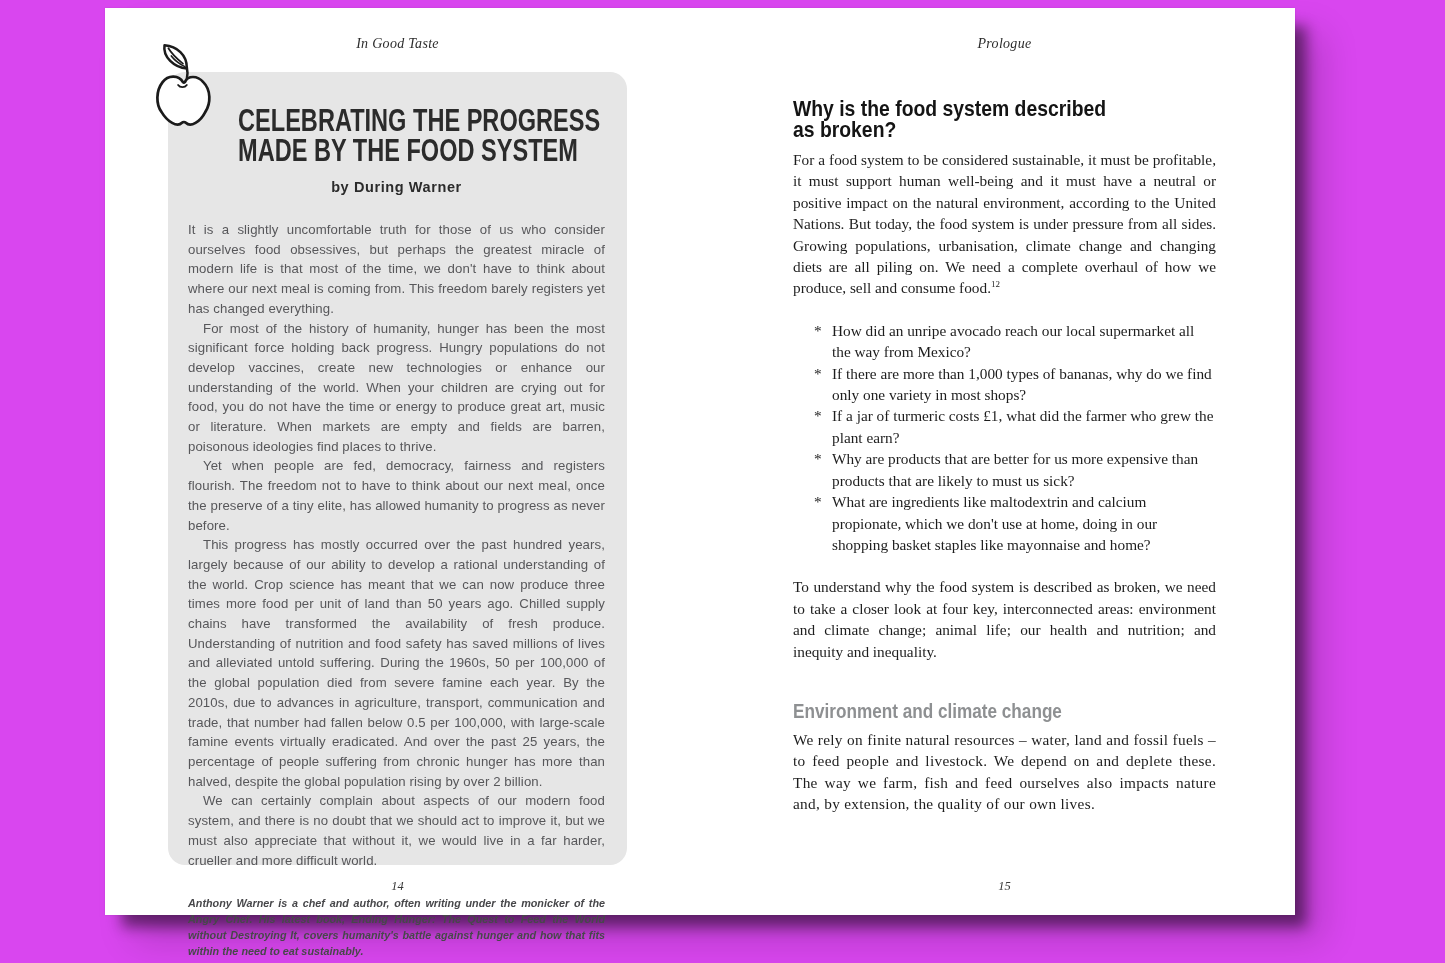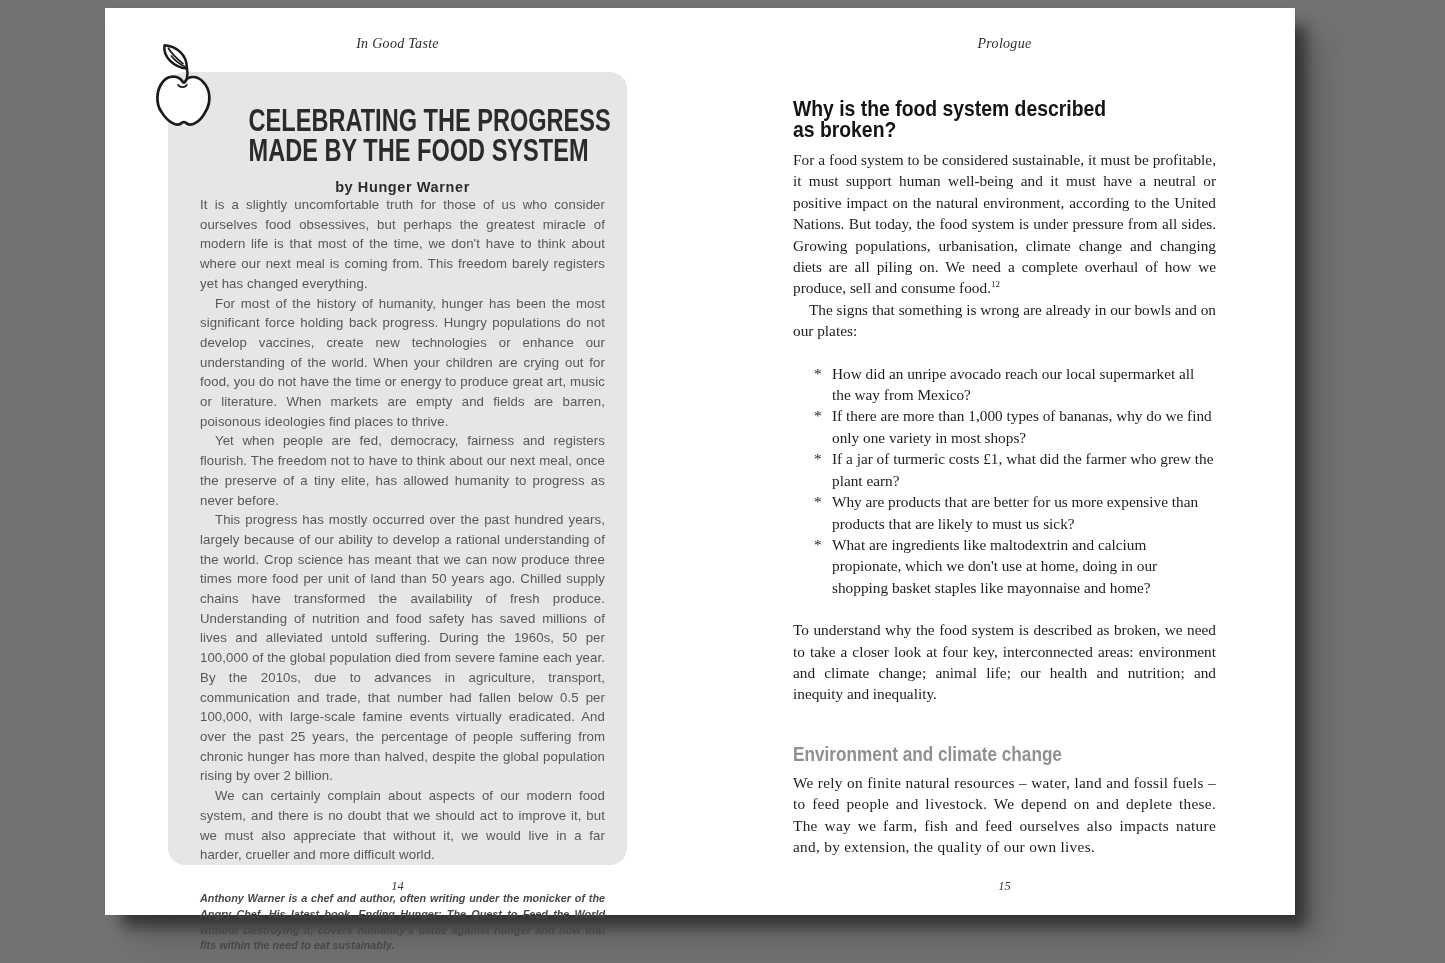--- a/index.html
+++ b/index.html
@@ -1,19 +1,19 @@
 <!DOCTYPE html>
 <html><head>
 <meta charset="utf-8">
 <style>
   * { margin:0; padding:0; box-sizing:border-box; }
   html,body { width:1445px; height:963px; background:#ffffff; overflow:hidden;
               font-family:"Liberation Sans", sans-serif; }
 
-  .canvas { position:relative; width:1445px; height:963px; background:#737373; }
+  .canvas { position:relative; width:1445px; height:963px; background:#d946ef; }
 
   
   .spread {
     position:absolute; left:105px; top:8px; width:1190px; height:907px;
     background:#ffffff;
     box-shadow:
       0 0 2px rgba(0,0,0,0.10),
       14px 15px 13px -3px rgba(0,0,0,0.48),
       28px 26px 34px rgba(0,0,0,0.16);
   }
@@ -23,39 +23,39 @@
     font-family:"Liberation Serif", serif; font-style:italic;
     font-size:14px; color:#2d2d2d; letter-spacing:0.3px;
   }
   .running-head.left  { left:63px;  width:459px; }
   .running-head.right { left:688px; width:423px; }
 
   
   .panel {
     position:absolute; left:63px; top:64px; width:459px; height:793px;
     background:#e6e6e6; border-radius:17px;
-    padding:20px 22px 0 32px;
+    padding:20px 22px 0 20px;
   }
 
   .apple { position:absolute; left:45px; top:33px; width:62px; height:88px; z-index:5; }
 
   .article-title {
     margin-top:14px; text-align:center;
     font-size:31px; line-height:30px; font-weight:bold;
     color:#2b2b2b; transform:scaleX(0.76); transform-origin:50% 50%;
     white-space:nowrap;
   }
   .article-title span { display:block; }
 
   .byline {
     margin-top:13px; text-align:center;
     font-size:14.5px; font-weight:bold; letter-spacing:0.6px; color:#2b2b2b;
   }
 
-  .body-text { }
+  .body-text { margin-top:25px; }
   .body-text p {
     font-size:13.2px; line-height:19.7px; text-align:justify;
     color:#57575a; letter-spacing:0.1px;
   }
   .body-text p.indent { text-indent:15px; }
 
   .bio {
     margin-top:26px; font-size:10.8px; line-height:15.8px;
     font-style:italic; font-weight:bold; color:#47474a; text-align:justify;
   }
@@ -117,21 +117,21 @@
       <path d="M34,41 C30,34 19,33 13,41 C6,50 6,64 12,72 C18,82 28,88 33,83 C34,82 36,82 37,83 C42,88 52,82 57,72 C63,63 63,49 55,41 C49,34 39,34 36,41 C35,42 35,42 34,41 Z" fill="#ffffff" stroke="#1b1b1b" stroke-width="2.8" stroke-linejoin="round"></path>
 
       <path d="M29,44 C31,47 36,47 38,44" fill="none" stroke="#1b1b1b" stroke-width="1.8" stroke-linecap="round"></path>
     </svg>
 
     <div class="panel">
       <h1 class="article-title">
         <span>CELEBRATING THE PROGRESS</span>
         <span>MADE BY THE FOOD SYSTEM</span>
       </h1>
-      <div class="byline">by Hunger Warner</div>
+      <div class="byline">by During Warner</div>
 
       <div class="body-text">
         <p>It is a slightly uncomfortable truth for those of us who consider ourselves food obsessives, but perhaps the greatest miracle of modern life is that most of the time, we don't have to think about where our next meal is coming from. This freedom barely registers yet has changed everything.</p>
         <p class="indent">For most of the history of humanity, hunger has been the most significant force holding back progress. Hungry populations do not develop vaccines, create new technologies or enhance our understanding of the world. When your children are crying out for food, you do not have the time or energy to produce great art, music or literature. When markets are empty and fields are barren, poisonous ideologies find places to thrive.</p>
         <p class="indent">Yet when people are fed, democracy, fairness and registers flourish. The freedom not to have to think about our next meal, once the preserve of a tiny elite, has allowed humanity to progress as never before.</p>
         <p class="indent">This progress has mostly occurred over the past hundred years, largely because of our ability to develop a rational understanding of the world. Crop science has meant that we can now produce three times more food per unit of land than 50 years ago. Chilled supply chains have transformed the availability of fresh produce. Understanding of nutrition and food safety has saved millions of lives and alleviated untold suffering. During the 1960s, 50 per 100,000 of the global population died from severe famine each year. By the 2010s, due to advances in agriculture, transport, communication and trade, that number had fallen below 0.5 per 100,000, with large-scale famine events virtually eradicated. And over the past 25 years, the percentage of people suffering from chronic hunger has more than halved, despite the global population rising by over 2 billion.</p>
         <p class="indent">We can certainly complain about aspects of our modern food system, and there is no doubt that we should act to improve it, but we must also appreciate that without it, we would live in a far harder, crueller and more difficult world.</p>
       </div>
 
       <div class="bio">Anthony Warner is a chef and author, often writing under the monicker of the Angry Chef. His latest book, Ending Hunger: The Quest to Feed the World without Destroying It, covers humanity's battle against hunger and how that fits within the need to eat sustainably.</div>
@@ -142,21 +142,20 @@
     <div class="running-head right">Prologue</div>
 
     <div class="rp-col">
       <h2 class="rp-heading">
         <span>Why is the food system described</span>
         <span>as broken?</span>
       </h2>
 
       <p class="serif rp-intro"><span>For a food system to be considered sustainable, it must be profitable, it must support human well-being and it must have a neutral or positive impact on the natural environment, according to the United Nations. But today, the food system is under pressure from all sides. Growing populations, urbanisation, climate change and changing diets are all piling on. We need a complete overhaul of how we produce, sell and consume food.</span><sup>12</sup></p>
 
-      <p class="serif rp-signs">The signs that something is wrong are already in our bowls and on our plates:</p>
 
       <div class="bullet-list serif">
         <div class="bullet">
           <span class="marker">*</span>
           <span class="btext">How did an unripe avocado reach our local supermarket all the way from Mexico?</span>
         </div>
         <div class="bullet">
           <span class="marker">*</span>
           <span class="btext">If there are more than 1,000 types of bananas, why do we find only one variety in most shops?</span>
         </div>

